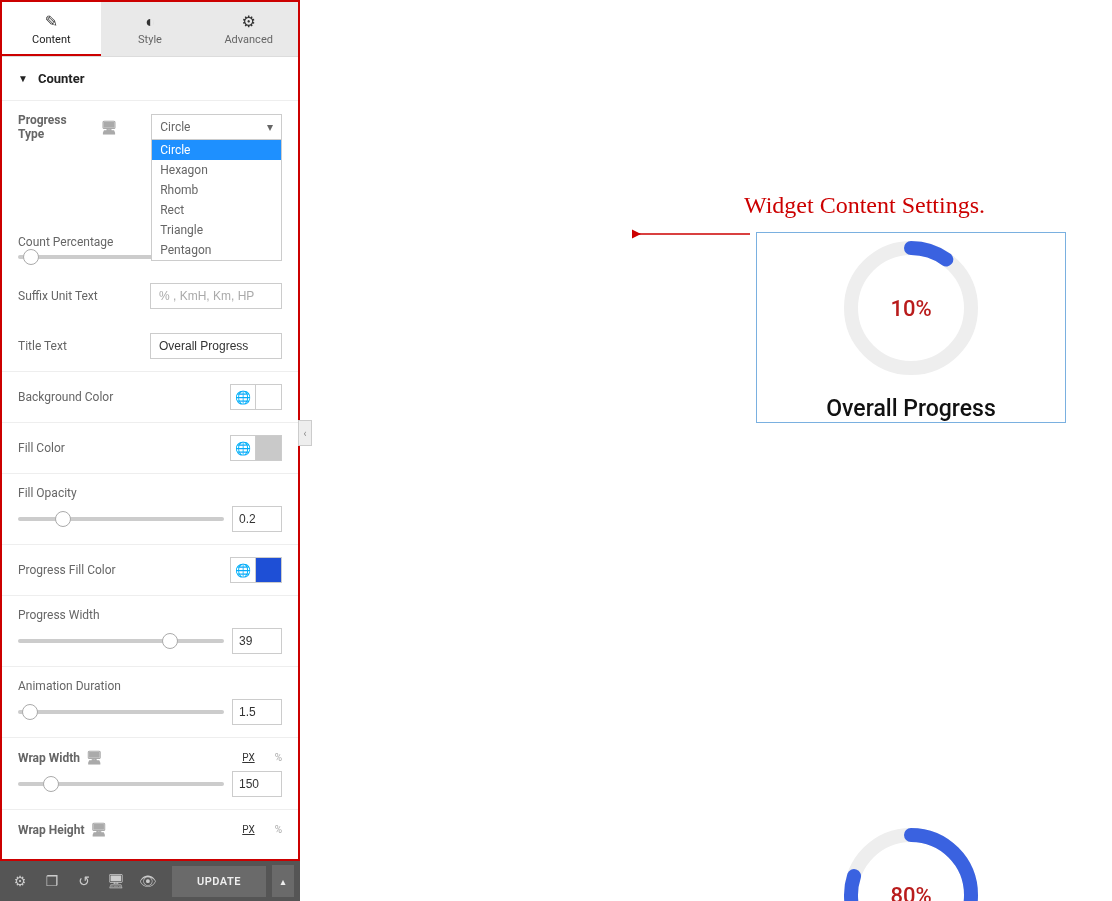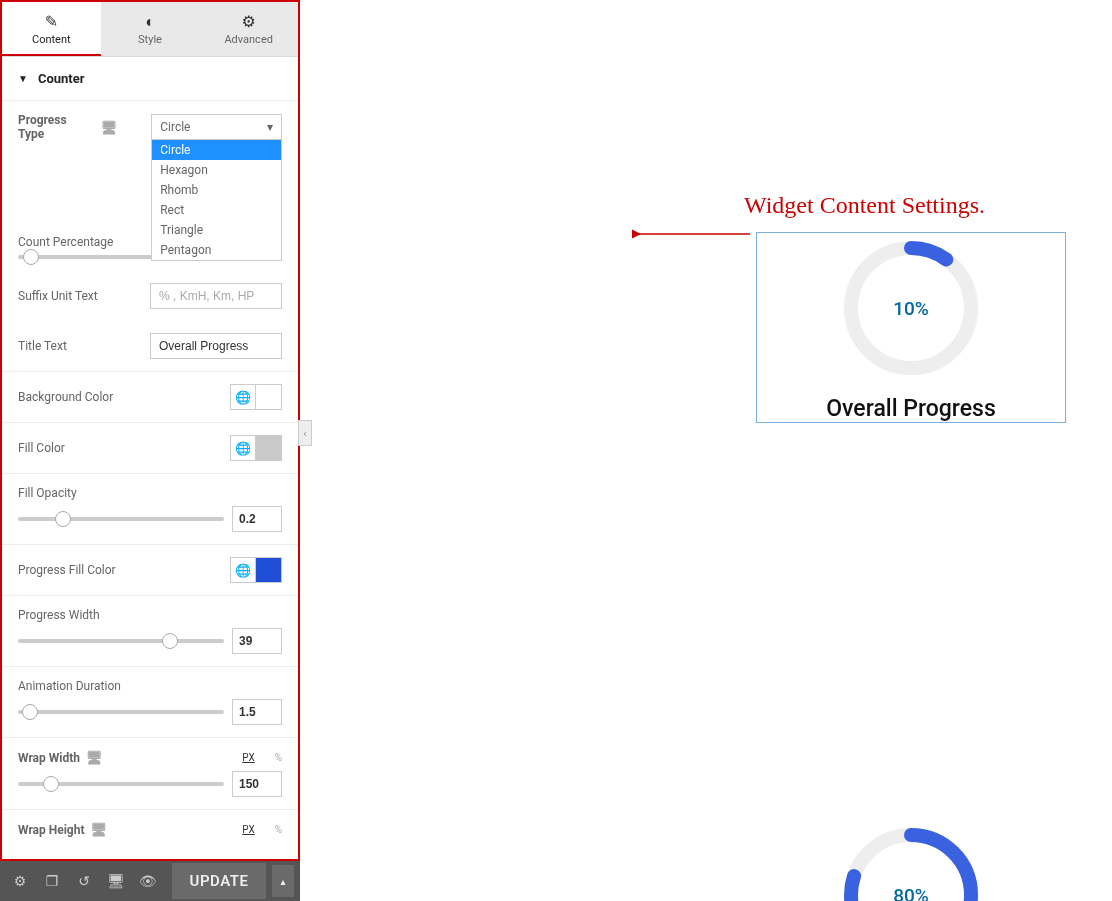--- a/index.html
+++ b/index.html
@@ -22,52 +22,52 @@
 
 .select-wrap { position: relative; width: 132px; margin-left: 34px; }
 .select-display { display: flex; align-items: center; justify-content: space-between; border: 1px solid #ccc; padding: 5px 8px; font-size: 12px; cursor: pointer; background: #fff; }
 .dropdown { position: absolute; top: 100%; left: 0; right: 0; background: #fff; border: 1px solid #ccc; border-top: none; z-index: 10; }
 .dropdown-item { padding: 3px 8px; font-size: 12px; color: #666; cursor: pointer; }
 .dropdown-item.selected { background: #1e90ff; color: #fff; }
 
 .slider-row { display: flex; align-items: center; gap: 8px; margin-top: 6px; }
 .slider { flex: 1; height: 4px; background: #ccc; border-radius: 2px; position: relative; }
 .slider-thumb { position: absolute; top: -6px; width: 16px; height: 16px; background: #fff; border: 1px solid #aaa; border-radius: 50%; cursor: pointer; }
-.num-input { width: 50px; border: 1px solid #ccc; padding: 5px 6px; font-size: 12px; color: #333; font-weight: bold; }
+.num-input { width: 50px; border: 1px solid #ccc; padding: 5px 6px; font-size: 12px; color: #333; }
 .text-input { width: 132px; border: 1px solid #ccc; padding: 5px 8px; font-size: 12px; color: #333; }
 .text-input::placeholder { color: #aaa; }
 
 .color-row-right { display: flex; align-items: center; gap: 0; }
 .globe-btn { width: 26px; height: 26px; border: 1px solid #ccc; display: flex; align-items: center; justify-content: center; background: #fff; cursor: pointer; color: #888; font-size: 13px; }
 .color-swatch { width: 26px; height: 26px; border: 1px solid #ccc; border-left: none; cursor: pointer; }
 
 .unit-toggle { display: flex; gap: 20px; font-size: 10px; color: #aaa; }
 .unit-toggle span { cursor: pointer; }
 .unit-toggle .active-unit { color: #333; text-decoration: underline; }
 
 
 .collapse-handle { position: absolute; left: 298px; top: 420px; width: 14px; height: 26px; background: #eee; border: 1px solid #ccc; display: flex; align-items: center; justify-content: center; font-size: 10px; color: #888; cursor: pointer; }
 
 
 .footer { position: absolute; left: 0; bottom: 0; width: 300px; height: 40px; background: #555; color: #fff; display: flex; align-items: center; padding: 0 6px; gap: 4px; }
 .footer .f-icon { width: 28px; height: 40px; display: flex; align-items: center; justify-content: center; color: #ccc; cursor: pointer; font-size: 14px; }
-.update-btn { flex: 1; margin-left: 6px; background: #6a6a6a; color: #eee; font-size: 15px; font-weight: 600; text-align: center; padding: 9px 0; letter-spacing: 0.5px; cursor: pointer; }
+.update-btn { flex: 1; margin-left: 6px; background: #6a6a6a; color: #eee; font-size: 11px; font-weight: 600; text-align: center; padding: 9px 0; letter-spacing: 0.5px; cursor: pointer; }
 .update-caret { width: 22px; height: 32px; background: #6a6a6a; margin-left: 2px; display: flex; align-items: center; justify-content: center; color: #eee; cursor: pointer; font-size: 10px; }
 
 
 .preview { position: absolute; left: 320px; top: 0; right: 0; }
 
 .annotation { position: absolute; left: 424px; top: 192px; color: #c00; font-size: 24px; font-family: "Times New Roman", serif; }
 .arrow { position: absolute; left: 312px; top: 224px; width: 120px; height: 20px; }
 .arrow svg { width: 120px; height: 20px; }
 
 .widget-box { position: absolute; border: 1px solid #7ab0e0; padding: 0; }
 .progress-circle { position: relative; width: 150px; height: 150px; margin: 0 auto; }
 .progress-circle svg { transform: rotate(-90deg); }
-.pct-label { position: absolute; top: 50%; left: 50%; transform: translate(-50%, -50%); font-size: 19px; font-weight: 500; color: #0369a1; }
+.pct-label { position: absolute; top: 50%; left: 50%; transform: translate(-50%, -50%); font-size: 22px; font-weight: 500; color: #b91c1c; }
 .widget-title { text-align: center; font-size: 23px; font-weight: 500; margin-top: 12px; color: #111; }
 
 .sep { border-top: 1px solid #eee; }
 </style>
 </head>
 <body>
 
 <div class="sidebar">
   <div class="tabs">
     <div class="tab active">

